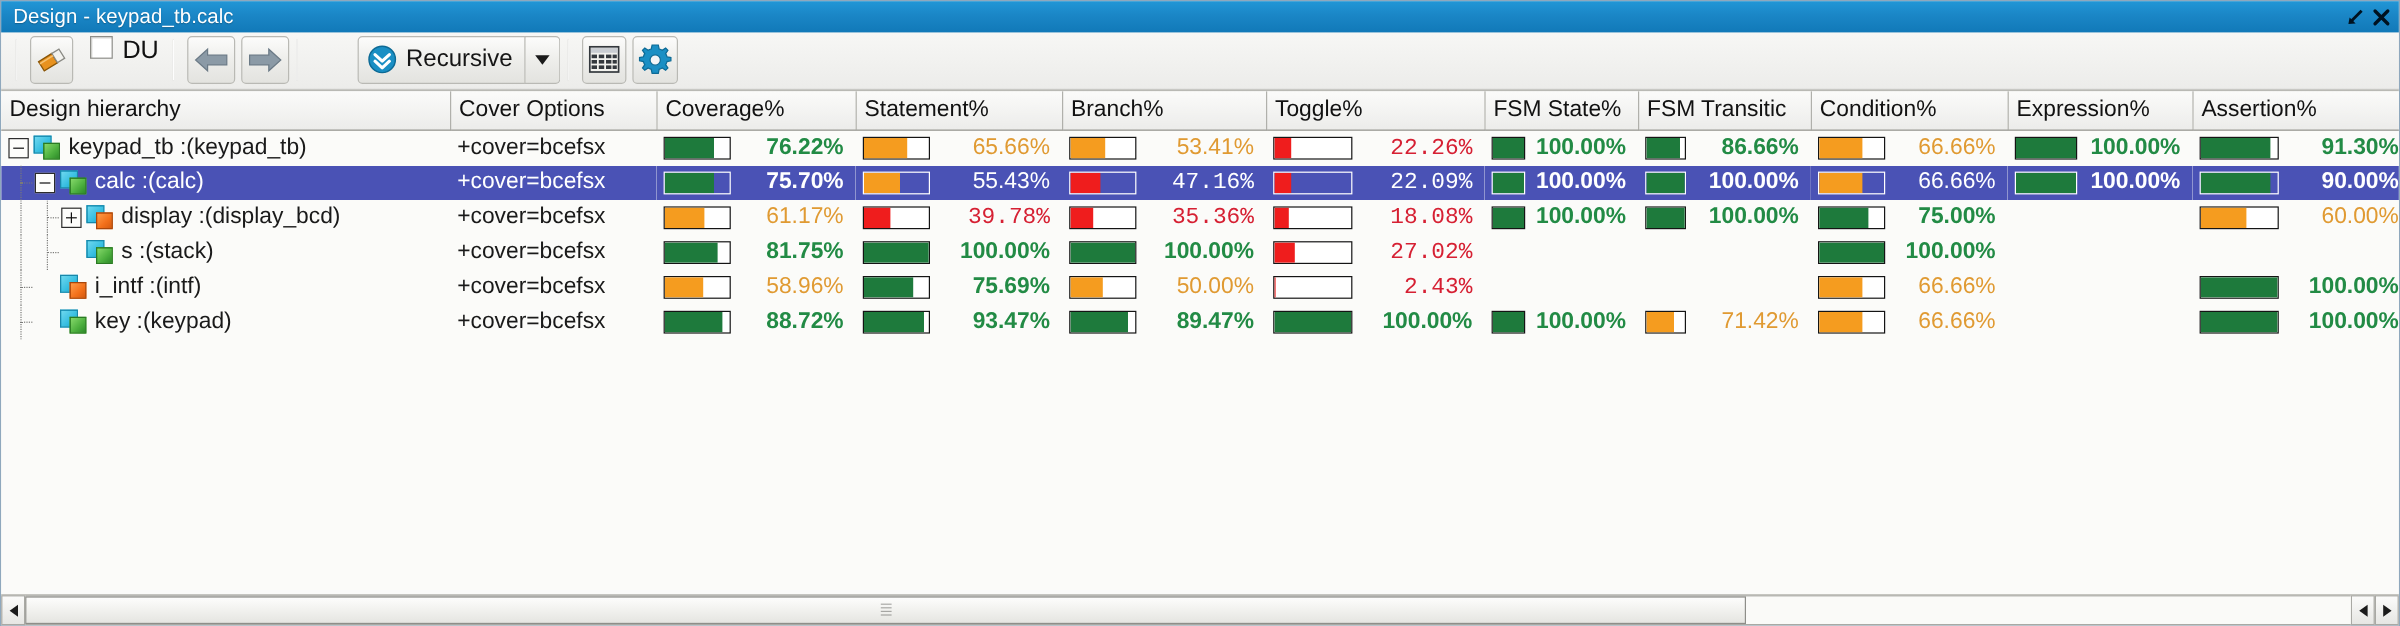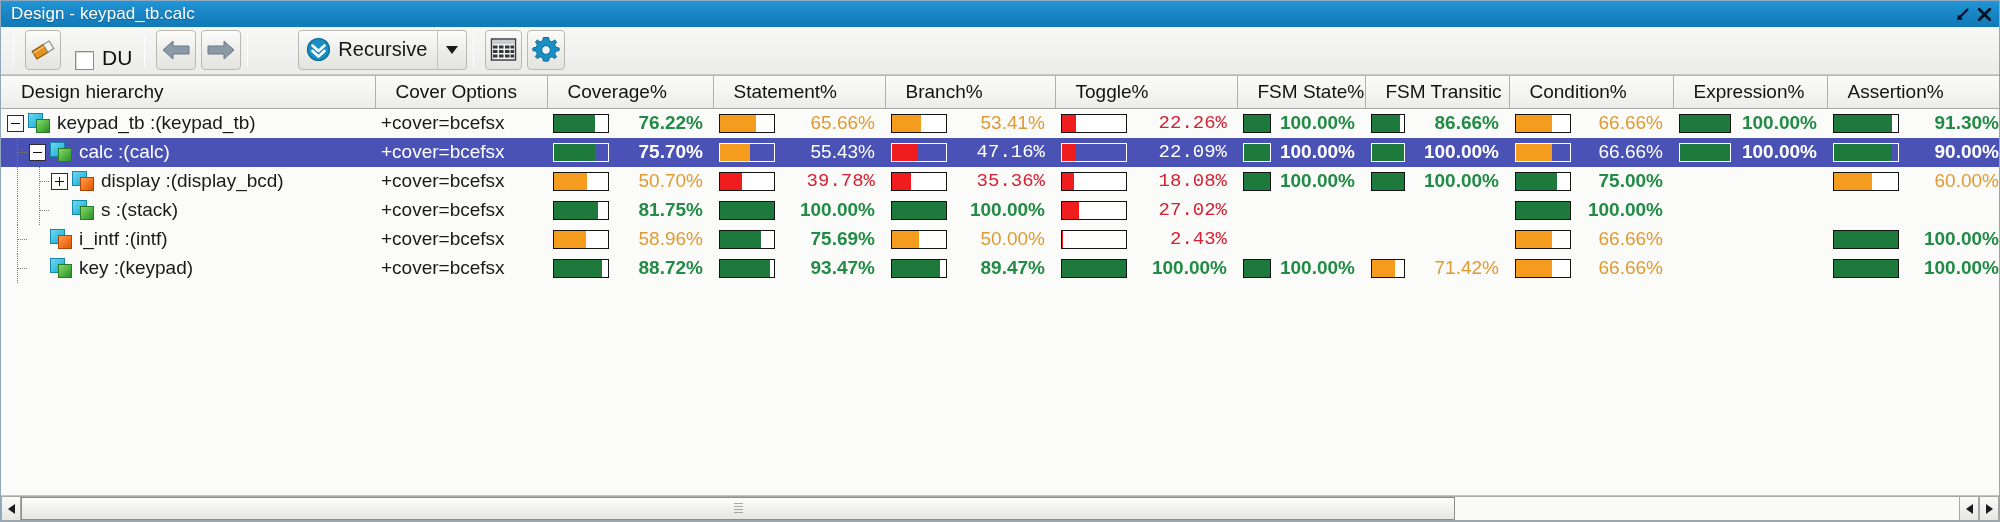--- a/index.html
+++ b/index.html
@@ -95,21 +95,21 @@
     display: flex; align-items: center; justify-content: center; gap: 7px;
     background: linear-gradient(to bottom, #fcfcfb 0%, #ededea 52%, #e3e3df 100%);
     border: 1px solid #b9b9b4;
     border-radius: 4px;
     margin-left: 5px;
     font-size: 20px; color: #161616;
     white-space: nowrap;
   }
   .tbtn.tight { padding: 0 4px; min-width: 34px; }
   .chk-wrap {
-    display: flex; align-items: flex-end; gap: 8px;
+    display: flex; align-items: flex-start; gap: 8px;
     margin-left: 8px; padding: 0 6px;
     height: 40px;
     font-size: 21px; color: #111;
   }
   .chkbox {
     width: 19px; height: 19px;
     background: #ffffff;
     border: 1px solid #8d8d88;
     box-shadow: inset 1px 1px 0 #d9d9d6;
   }
@@ -142,21 +142,21 @@
   }
   table.cov thead th {
     height: 32px;
     background: linear-gradient(to bottom, #fbfbfa 0%, #ececea 100%);
     border-right: 1px solid #b0b0ab;
     border-bottom: 1px solid #a9a9a4;
     font-weight: normal;
     font-size: 19px;
     color: #121212;
     text-align: left;
-    padding: 0 20px;
+    padding: 0 7px;
     overflow: hidden;
     white-space: nowrap;
   }
   table.cov tbody td {
     height: 29px;
     font-size: 19px;
     color: #1a1a1a;
     padding: 0 6px;
     white-space: nowrap;
     overflow: hidden;
@@ -595,21 +595,21 @@
                 </span>
                 <span class="hiername">display :(display_bcd)</span>
               </div>
             </td>
             <td>+cover=bcefsx</td>
             <td>
               <div class="metric">
                 <div class="bar" style="width: 56px;">
                   <div class="fill orange" style="width: 61%;"></div>
                 </div>
-                <span class="pct orange">50.70%</span>
+                <span class="pct orange">61.17%</span>
               </div>
             </td>
             <td>
               <div class="metric">
                 <div class="bar" style="width: 56px;">
                   <div class="fill red" style="width: 40%;"></div>
                 </div>
                 <span class="pct red">39.78%</span>
               </div>
             </td>

